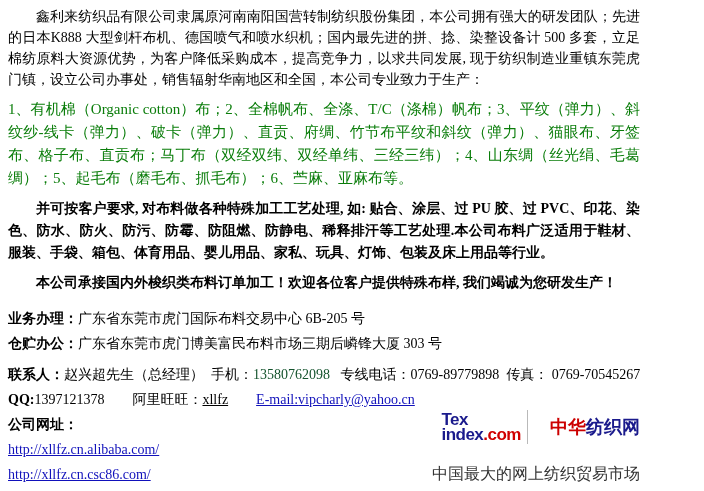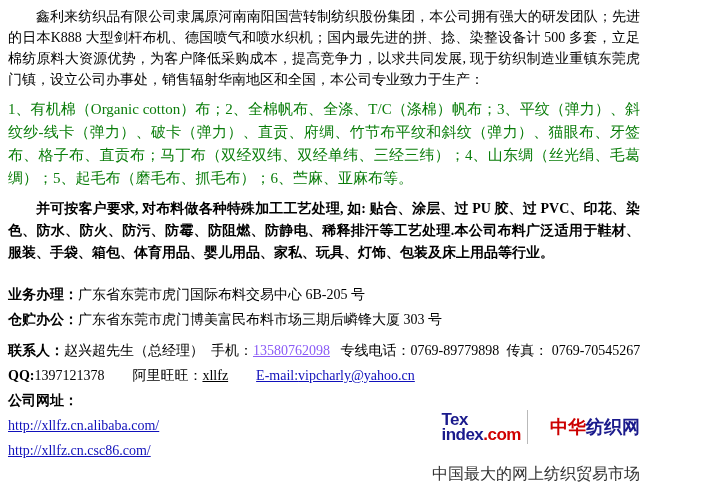--- a/index.html
+++ b/index.html
@@ -58,22 +58,21 @@
     white-space: nowrap;
     font-size: 14px;
   }
   .lbl {
     font-weight: bold;
   }
   .underline {
     text-decoration: underline;
   }
   .link {
-    color: #8b5cf6;
-    text-decoration: underline;
+    color: #14532d;
   }
   .link-blue {
     color: #1111bb;
     text-decoration: underline;
   }
   .mail {
     color: #1111bb;
     text-decoration: underline;
   }
   .spacer-sm { height: 6px; }
@@ -149,20 +148,21 @@
   <div class="spacer-sm"></div>
 
   <p class="green">1、有机棉（Organic cotton）布；2、全棉帆布、全涤、T/C（涤棉）帆布；3、平纹（弹力）、斜纹纱-线卡（弹力）、破卡（弹力）、直贡、府绸、竹节布平纹和斜纹（弹力）、猫眼布、牙签布、格子布、直贡布；马丁布（双经双纬、双经单纬、三经三纬）；4、山东绸（丝光绢、毛葛绸）；5、起毛布（磨毛布、抓毛布）；6、苎麻、亚麻布等。</p>
 
   <div class="spacer-sm"></div>
 
   <p class="para-process indent">并可按客户要求, 对布料做各种特殊加工工艺处理, 如: 贴合、涂层、过 PU 胶、过 PVC、印花、染色、防水、防火、防污、防霉、防阻燃、防静电、稀释排汗等工艺处理.本公司布料广泛适用于鞋材、服装、手袋、箱包、体育用品、婴儿用品、家私、玩具、灯饰、包装及床上用品等行业。</p>
 
   <div class="spacer-sm"></div>
 
+  <p class="para-order">本公司承接国内外梭织类布料订单加工！欢迎各位客户提供特殊布样, 我们竭诚为您研发生产！</p>
 
   <div class="spacer-md"></div>
 
   <p class="contactline">
     <span class="lbl">业务办理：</span><span>广东省东莞市虎门国际布料交易中心 6B-205 号</span>
   </p>
 
   <p class="contactline">
     <span class="lbl">仓贮办公：</span><span>广东省东莞市虎门博美富民布料市场三期后嶙锋大厦 303 号</span>
   </p>

